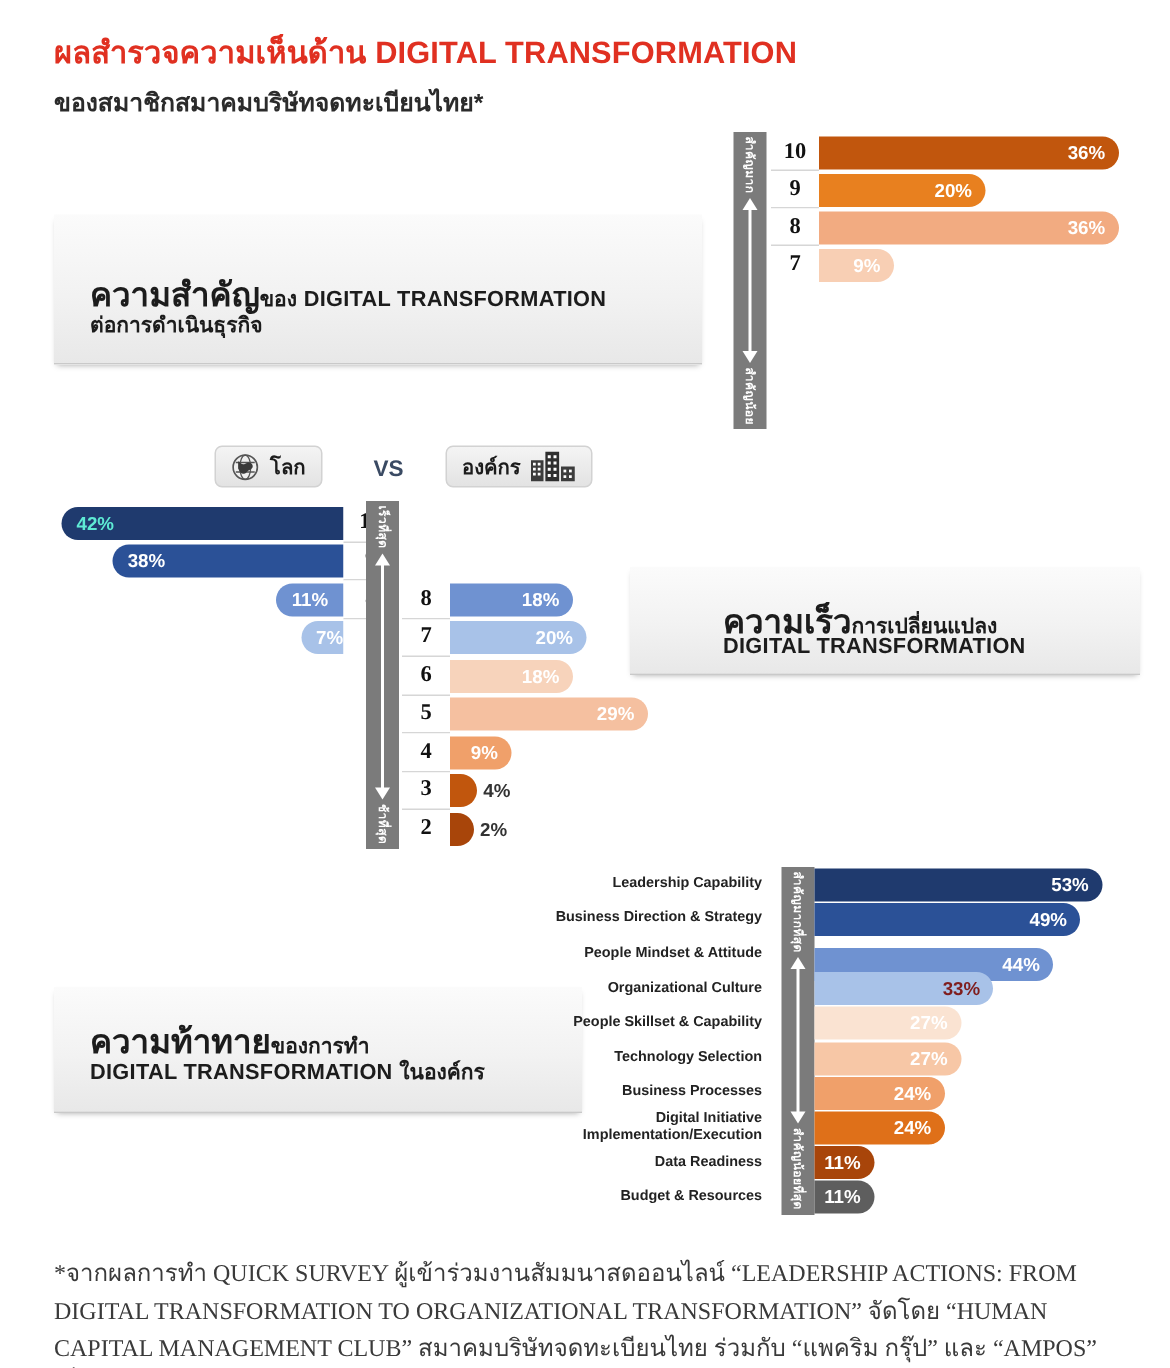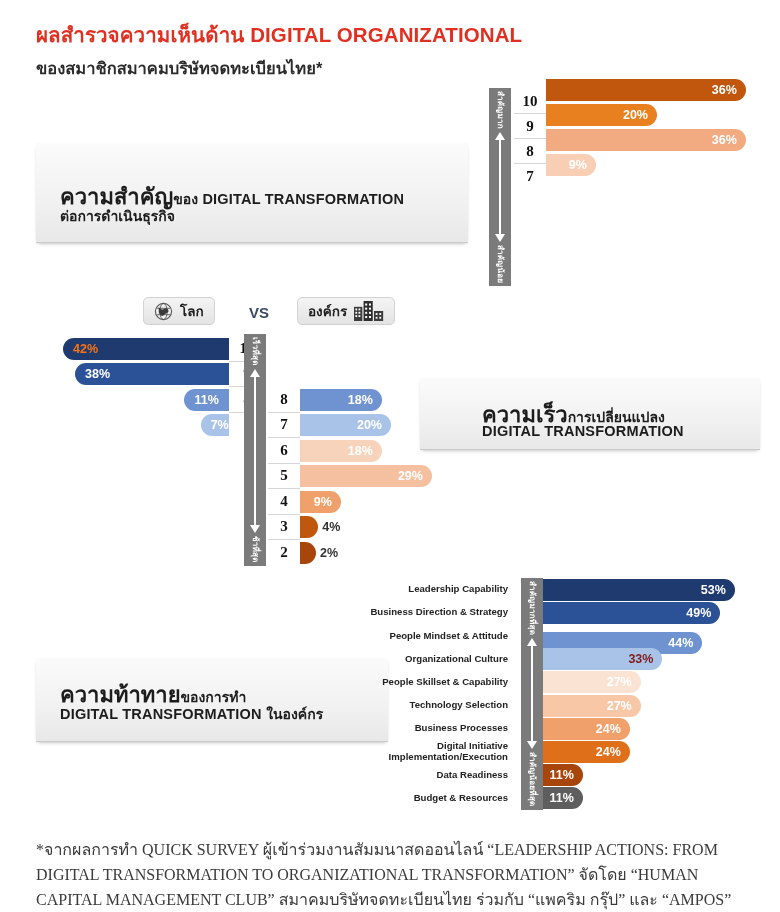--- a/index.html
+++ b/index.html
@@ -107,21 +107,21 @@
   .footnote {
     position: absolute; left: 36px; top: 838px; width: 712px;
     font-family: "Liberation Serif", "DejaVu Serif", serif;
     font-size: 16px; color: #3a3a3a; line-height: 1.55;
   }
 </style>
 </head>
 <body>
 
 <div class="header">
-  <h1>ผลสำรวจความเห็นด้าน DIGITAL ORGANIZATIONAL</h1>
+  <h1>ผลสำรวจความเห็นด้าน DIGITAL TRANSFORMATION</h1>
   <h2>ของสมาชิกสมาคมบริษัทจดทะเบียนไทย*</h2>
 </div>
 
 <div class="panel" style="left:36px; top:143px; width:432px; height:100px;">
   <div class="panel-txt" style="left:24px; top:36px;">
     <span class="big-th inline">ความสำคัญ</span><span class="sm-th inline">ของ</span>
     <span class="mid-en inline">DIGITAL TRANSFORMATION</span>
   </div>
   <div class="panel-txt sm-th" style="left:24px; top:62px;">ต่อการดำเนินธุรกิจ</div>
 </div>
@@ -135,21 +135,21 @@
   </div>
   <div class="axis-lbl">สำคัญน้อย</div>
 </div>
 
 <div class="numcol" id="imp-nums" style="left:514px; top:89px; width:32px;">
     <div class="numcell" style="height: 25px;">10</div>
     <div class="numcell" style="height: 25px;">9</div>
     <div class="numcell" style="height: 25px;">8</div>
     <div class="numcell" style="height: 25px;">7</div>
   </div>
-<div class="barcol" id="imp-bars" style="left:546px; top:77px;">
+<div class="barcol" id="imp-bars" style="left:546px; top:89px;">
     <div class="barrow" style="height: 25px;">
       <div class="bar" style="width: 199.8px; background: rgb(193, 86, 13); color: rgb(255, 255, 255);">36%</div>
     </div>
     <div class="barrow" style="height: 25px;">
       <div class="bar" style="width: 111px; background: rgb(232, 128, 31); color: rgb(255, 255, 255);">20%</div>
     </div>
     <div class="barrow" style="height: 25px;">
       <div class="bar" style="width: 199.8px; background: rgb(242, 171, 129); color: rgb(255, 255, 255);">36%</div>
     </div>
     <div class="barrow" style="height: 25px;">
@@ -200,21 +200,21 @@
 
 <div class="panel" style="left:420px; top:378px; width:340px; height:72px;">
   <div class="panel-txt" style="left:62px; top:19px;">
     <span class="big-th inline">ความเร็ว</span><span class="sm-th inline">การเปลี่ยนแปลง</span>
   </div>
   <div class="panel-txt mid-en" style="left:62px; top:45px;">DIGITAL TRANSFORMATION</div>
 </div>
 
 <div class="barcol" id="world-bars" style="left:36px; top:336px; width:193px;">
     <div class="barrow" style="height: 25.5px; justify-content: flex-end;">
-      <div class="bar left" style="width: 166px; background: rgb(31, 58, 110); color: #f97316;">42%</div>
+      <div class="bar left" style="width: 188px; background: rgb(31, 58, 110); color: #5eead4;">42%</div>
     </div>
     <div class="barrow" style="height: 25.5px; justify-content: flex-end;">
       <div class="bar left" style="width: 153.9px; background: rgb(43, 81, 151); color: rgb(255, 255, 255);">38%</div>
     </div>
     <div class="barrow" style="height: 25.5px; justify-content: flex-end;">
       <div class="bar left" style="width: 44.55px; background: rgb(111, 146, 209); color: rgb(255, 255, 255);">11%</div>
     </div>
     <div class="barrow" style="height: 25.5px; justify-content: flex-end;">
       <div class="bar left" style="width: 28.35px; background: rgb(168, 194, 232); color: rgb(255, 255, 255);">7%</div>
     </div>

